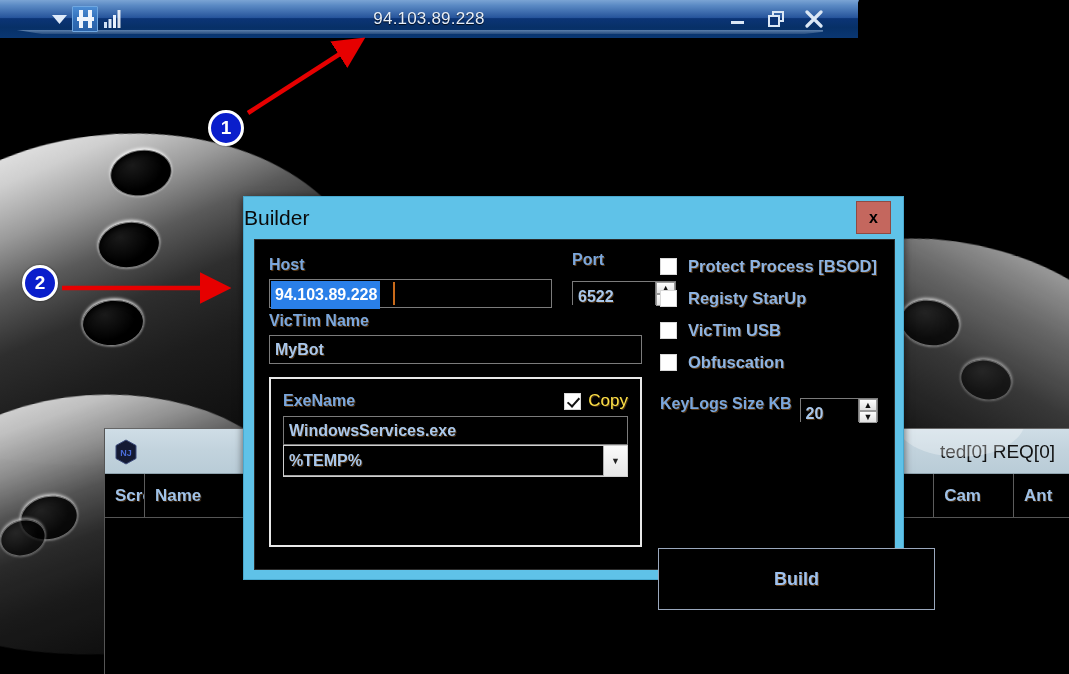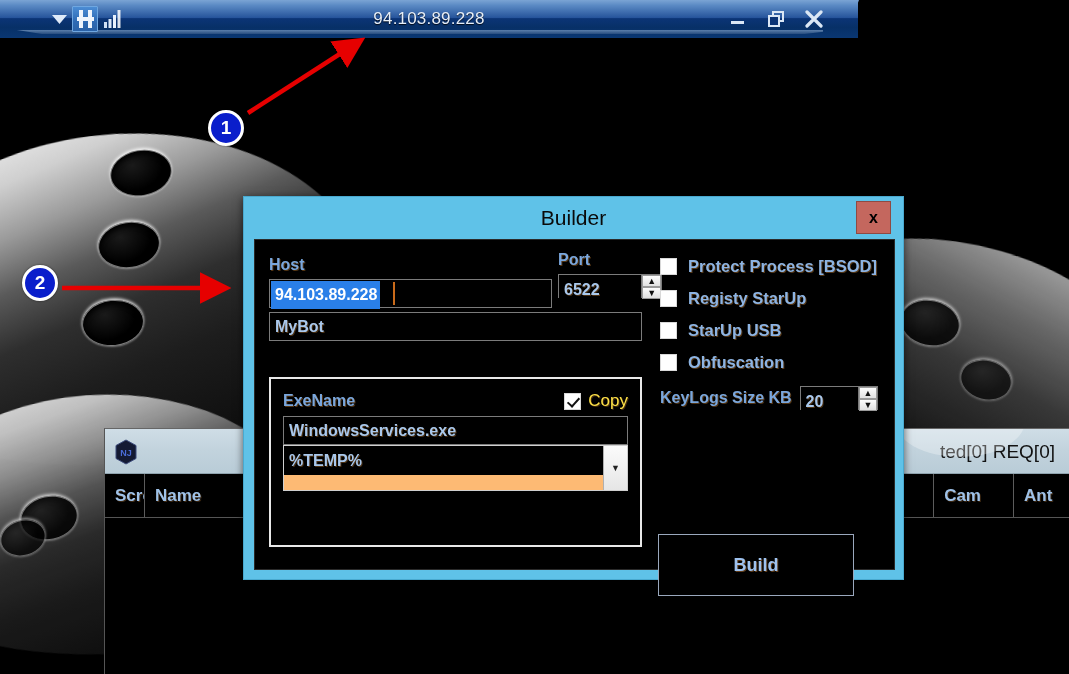--- a/index.html
+++ b/index.html
@@ -222,21 +222,20 @@
     box-shadow: 0 2px 8px rgba(0,0,0,.6);
     z-index: 40;
   }
   .builder-caption {
     position: relative;
     height: 42px;
     background: #5fc2e8;
   }
   .builder-title {
     height: 43px; line-height: 42px;
-    text-align: center;
     color: #0a0a0a;
     font-size: 21px;
     font-family: "Liberation Sans", sans-serif;
   }
   .builder-close {
     position: absolute;
     right: 12px; top: 4px;
     width: 35px; height: 33px;
     background: #c4675e;
     border: 1px solid #8e4a43;
@@ -294,27 +293,28 @@
     text-shadow: none;
     margin: 1px 0 0 1px;
   }
   .sel-caret {
     position: absolute;
     width: 2px; height: 23px;
     background: #c96a1a;
     top: 2px;
   }
 
-  .f-port { position: absolute; left: 303px; top: 11px; width: 104px; }
+  .f-port { position: absolute; left: 317px; top: 11px; width: 104px; }
   .f-port .lbl { margin-bottom: 5px; }
   .spin-wrap {
     display: flex;
     border: 1px solid #7b7b7b;
     background: #a3a3a3;
     height: 24px;
+    margin-top: 12px;
   }
   .spin-wrap .fld { border: none; height: 29px; }
   .spin-btns {
     width: 25px;
     display: flex; flex-direction: column;
     border-left: 1px solid #7b7b7b;
   }
   .spin-b {
     flex: 1;
     background: linear-gradient(to bottom,#fdfdfd,#e1e1e1);
@@ -343,22 +343,22 @@
   }
   .copy-wrap { display: flex; align-items: center; gap: 7px; }
   .copy-lbl {
     color: #fde047; font-size: 17px;
     text-shadow: 1px 1px 0 rgba(150,95,35,.45);
   }
   .dir-lbl { margin: 12px 0 5px 0; }
   .combo {
     display: flex;
     border: 1px solid #cfcfcf;
-    background: #fdba74;
-    height: 46px;
+    background: #a3a3a3;
+    height: 32px;
   }
   .combo .fld { border: none; height: 29px; }
   .combo-arrow {
     width: 26px;
     background: linear-gradient(to bottom,#fbfbfb,#e6e6e6);
     border-left: 1px solid #b0b0b0;
     display: flex; align-items: center; justify-content: center;
     color: #222; font-size: 9px;
     cursor: pointer;
   }
@@ -401,22 +401,22 @@
   }
   .keylog-row {
     display: flex; align-items: center; gap: 8px;
     margin-top: 8px;
   }
   .keylog-row .lbl { font-size: 16px; }
   .keylog-spin { width: 78px; }
 
   .buildbtn {
     position: absolute;
-    left: 403px; top: 294px;
-    width: 196px; height: 62px;
+    left: 403px; top: 308px;
+    width: 277px; height: 62px;
     background: #000;
     border: 1px solid #9aa8bd;
     color: #9ec2ef;
     font-size: 18px; font-weight: bold;
     display: flex; align-items: center; justify-content: center;
     text-shadow: 1px 1px 0 rgba(160,100,40,.6);
     cursor: pointer;
   }
 
   
@@ -542,20 +542,21 @@
         <div class="spin-wrap">
           <input class="fld" readonly="" value="6522" style="">
           <div class="spin-btns">
             <div class="spin-b">▲</div>
             <div class="spin-b">▼</div>
           </div>
         </div>
       </div>
 
       <div class="f-victim">
+        <div class="lbl">VicTim Name</div>
         <input class="fld" readonly="" value="MyBot" style="">
       </div>
 
       <div class="grp">
         <div class="grp-inner">
           <div class="grp-row1">
             <div class="lbl">ExeName</div>
             <div class="copy-wrap">
               <div class="cbox checked"></div>
               <div class="copy-lbl">Copy</div>
@@ -574,21 +575,21 @@
         <div class="cbrow">
           <div class="cbox"></div>
           <div class="cblabel">Protect Process [BSOD]</div>
         </div>
         <div class="cbrow">
           <div class="cbox"></div>
           <div class="cblabel">Registy StarUp</div>
         </div>
         <div class="cbrow">
           <div class="cbox"></div>
-          <div class="cblabel">StarUp USB</div>
+          <div class="cblabel">VicTim USB</div>
         </div>
         <div class="cbrow">
           <div class="cbox"></div>
           <div class="cblabel">Obfuscation</div>
         </div>
 
         <div class="keylog-row">
           <div class="lbl">KeyLogs Size KB</div>
           <div class="spin-wrap keylog-spin">
             <input class="fld" readonly="" value="20" style="">

